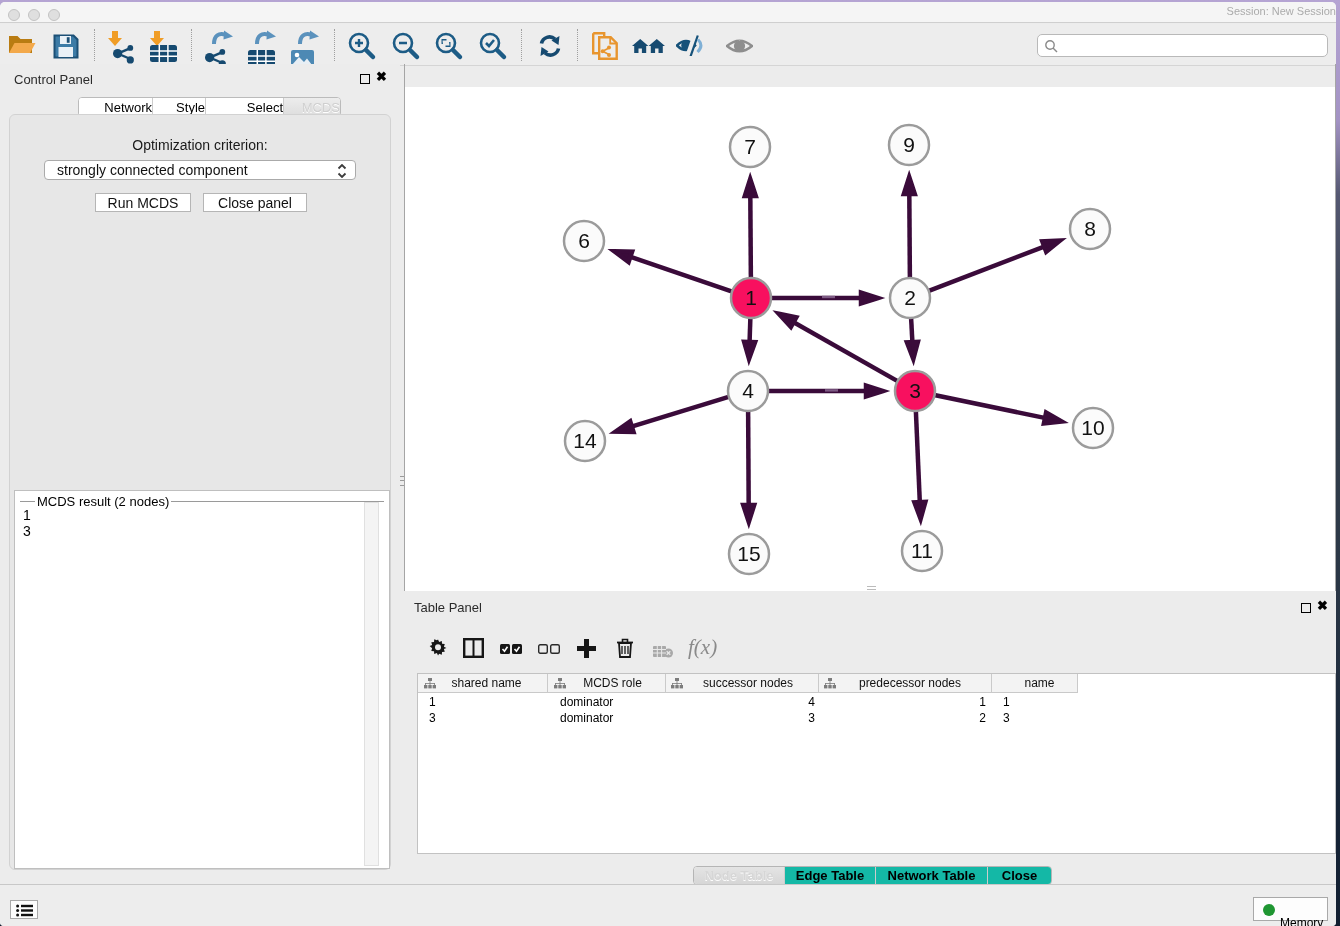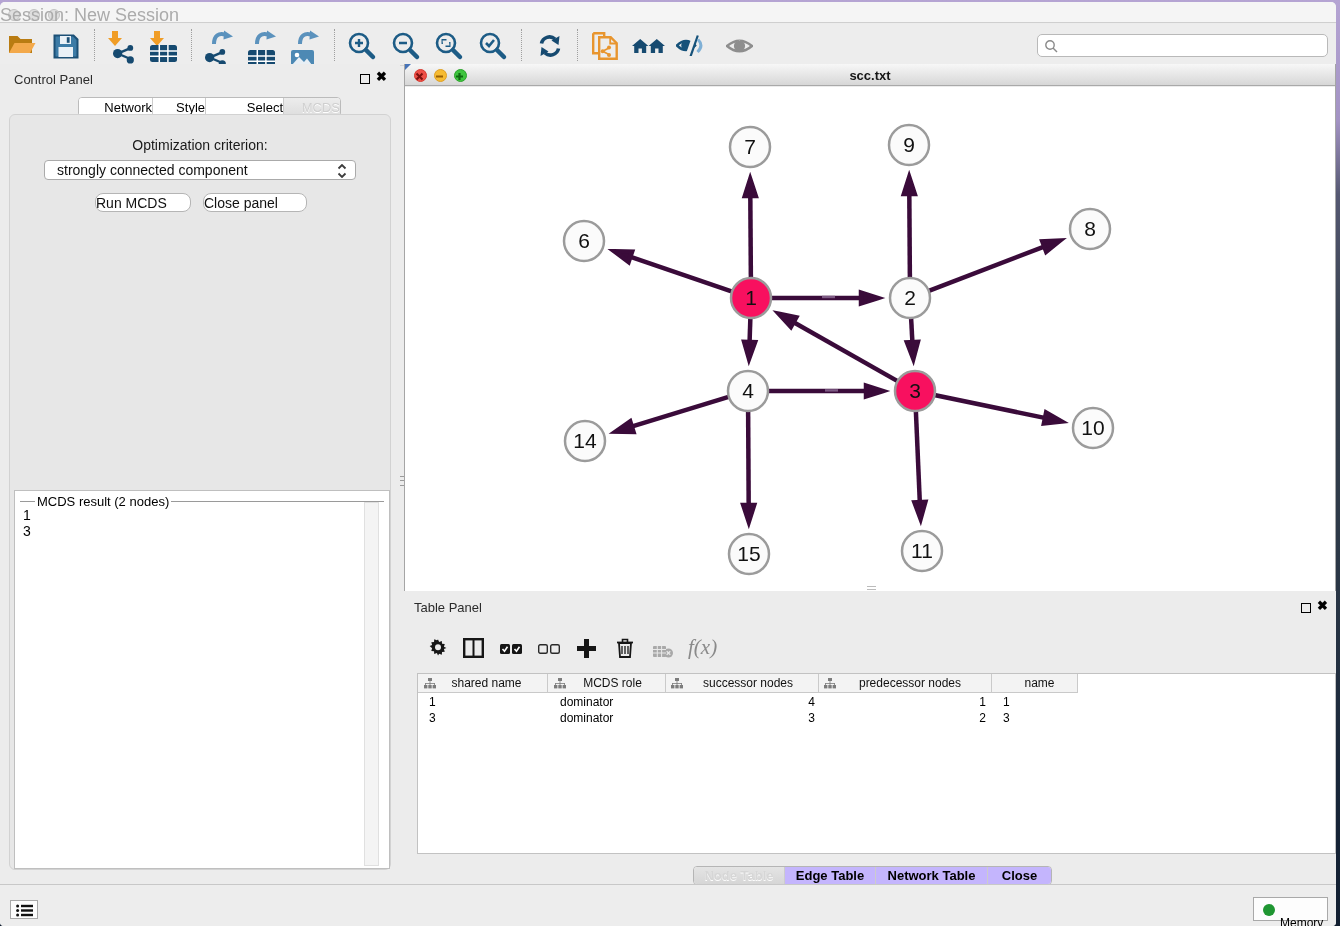--- a/index.html
+++ b/index.html
@@ -2,52 +2,52 @@
 <html><head><meta charset="utf-8">
 <style>
 *{margin:0;padding:0;box-sizing:border-box}
 html,body{width:1340px;height:926px;overflow:hidden}
 body{font-family:"Liberation Sans",sans-serif;
 background:linear-gradient(180deg,#b5a4d3 0%,#a393c4 13%,#555872 21%,#38424f 36%,#2c3847 60%,#182639 85%,#111e30 100%);}
 .abs{position:absolute}
 #app{position:absolute;left:0;top:2px;width:1336px;height:924px;background:#ececec;border-radius:5px 5px 4px 4px;overflow:hidden}
 #titlebar{position:absolute;left:0;top:0;width:1336px;height:21px;background:#f5f5f5;border-bottom:1px solid #cfcfcf}
 .tl{position:absolute;top:7px;width:12px;height:12px;border-radius:50%}
-#title{position:absolute;top:3px;width:100%;text-align:left;font-size:18px;color:#ababab}
+#title{position:absolute;top:3px;width:100%;text-align:right;font-size:11px;color:#ababab}
 #toolbar{position:absolute;left:0;top:22px;width:1336px;height:42px;background:#ededed;border-bottom:1px solid #d5d5d5}
 .sep{position:absolute;top:5px;height:32px;width:0;border-left:1px dotted #9f9f9f}
 #searchbox{position:absolute;left:1037px;top:10px;width:291px;height:23px;background:#fff;border:1px solid #b9b9b9;border-radius:5px}
 #controlpanel{position:absolute;left:0;top:62px;width:400px;height:820px;background:#ececec}
 .paneltitle{font-size:13px;color:#2b2b2b}
 .floatbtn{position:absolute;width:10px;height:10px;border:1.5px solid #000}
 .closex{position:absolute;font-size:13px;font-weight:bold;color:#000}
 #tabrow{position:absolute;left:78px;top:33px;height:20px;display:flex;border:1px solid #bbb;border-radius:4px;overflow:hidden;background:#fff}
 .tabseg{font-size:13px;color:#000;text-align:right;line-height:19px;background:#fff;border-left:1px solid #ccc}
 .tabseg:first-child{border-left:none}
 .tabsel{background:linear-gradient(#ededed,#ddd);color:#cfcfcf;text-shadow:0 1px 0 #fff}
 #cpinner{position:absolute;left:9px;top:50px;width:382px;height:756px;background:#e7e7e7;border:1px solid #d2d2d2;border-radius:6px}
 #optlabel{position:absolute;left:0;top:22px;width:100%;text-align:center;font-size:14px;color:#1a1a1a}
 #dropdown{position:absolute;left:34px;top:45px;width:312px;height:20px;background:#fff;border:1px solid #aaa;border-radius:4px;font-size:14px;color:#111;line-height:19px;padding-left:12px}
-.btn{position:absolute;top:78px;height:19px;background:#fff;border:1px solid #b5b5b5;border-radius:8px;font-size:14px;color:#111;text-align:left;line-height:18px}
+.btn{position:absolute;top:78px;height:19px;background:#fff;border:1px solid #b5b5b5;border-radius:0;font-size:14px;color:#111;text-align:center;line-height:18px}
 #resultbox{position:absolute;left:4px;top:375px;width:376px;height:379px;background:#fff;border:1px solid #bfbfbf}
 #resultline{position:absolute;left:5px;top:10px;right:5px;border-top:1px solid #9a9a9a}
 #resultlegend{position:absolute;left:20px;top:3px;background:#fff;padding:0 2px;font-size:13px;color:#000}
 #resultscroll{position:absolute;right:10px;top:11px;width:15px;bottom:2px;background:#f4f4f4;border:1px solid #e0e0e0}
 #netframe{position:absolute;left:404px;top:62px;width:932px;height:527px;border-left:1px solid #a5a5a5;border-right:1px solid #a5a5a5}
 #nettitle{position:absolute;left:0;top:0;width:100%;height:22px;background:linear-gradient(#f7f7f7,#d7d7d7);border-bottom:1px solid #a9a9a9}
 .tlc{position:absolute;top:5px;width:13px;height:13px;border-radius:50%;text-align:center}
 #netcanvas{position:absolute;left:0;top:23px;width:930px;height:504px;background:#fff}
 #tablepanel{position:absolute;left:404px;top:590px;width:932px;height:294px;background:#ececec}
 #tbl{position:absolute;left:13px;top:81px;width:919px;height:181px;background:#fff;border:1px solid #c2c2c2}
 #tblhead{position:absolute;left:0;top:0;width:660px;height:19px;background:#f3f3f3;border-bottom:1px solid #c9c9c9}
 .th{position:absolute;top:0;height:19px;border-right:1px solid #cacaca;font-size:12px;color:#111;text-align:center;line-height:18px}
 .hicon{position:absolute;top:4px;width:12px;height:11px}
 .cell{position:absolute;font-size:12px;color:#000;height:16px;line-height:16px}
 #bottomtabs{position:absolute;left:289px;top:274px;height:19px;display:flex;border:1px solid #b5b5b5;border-radius:4px;overflow:hidden;background:#fff}
-.btab{font-size:13px;font-weight:bold;color:#000;text-align:center;line-height:18px;background:#c4b5fd;border-left:1px solid #ccc}
+.btab{font-size:13px;font-weight:bold;color:#000;text-align:center;line-height:18px;background:#14b8a6;border-left:1px solid #ccc}
 .btab:first-child{border-left:none}
 .btabsel{background:linear-gradient(#e4e4e4,#d6d6d6);color:#d6d6d6;text-shadow:0 1px 0 #fdfdfd}
 #statusbar{position:absolute;left:0;top:882px;width:1336px;height:42px;background:#ededed;border-top:1px solid #c8c8c8}
 #listbtn{position:absolute;left:10px;top:15px;width:28px;height:19px;background:#fdfdfd;border:1px solid #a9a9a9}
 #membtn{position:absolute;right:8px;top:12px;width:75px;height:24px;background:#fdfdfd;border:1px solid #a9a9a9;font-size:12px;color:#000;padding:18px 0 0 26px}
 svg{display:block}
 </style></head>
 <body>
 <div id="app">
 <div id="titlebar">
@@ -212,41 +212,20 @@
    <div id="resultlegend">MCDS result (2 nodes)</div>
    <div class="abs" style="left:8px;top:16px;font-size:14px;color:#000;line-height:16px">1<br>3</div>
    <div id="resultscroll"></div>
   </div>
  </div>
 </div>
 <div class="abs" style="left:400px;top:474px;width:4px;height:10px;border-top:1px solid #9a9a9a;border-bottom:1px solid #9a9a9a">
       <div style="margin-top:3px;border-top:1px solid #9a9a9a"></div>
     </div>
 <div id="netframe">
- <div id="nettitle">
-  <svg class="abs" style="left:0;top:0" width="6" height="6" viewBox="0 0 6 6">
-          <path d="M0 0h6L0 6z" fill="#4673b8"></path>
-        </svg>
-  <div class="tlc" style="left:9px;background:#ee4f47;border:1px solid #d63b31">
-          <svg width="9" height="9" viewBox="0 0 9 9" style="margin-top:2px">
-            <path d="M1.5 1.5l6 6M7.5 1.5l-6 6" stroke="#7c100e" stroke-width="2"></path>
-          </svg>
-        </div>
-  <div class="tlc" style="left:29px;background:#f6bb32;border:1px solid #dfa024">
-          <svg width="9" height="9" viewBox="0 0 9 9" style="margin-top:2px">
-            <path d="M1 4.5h7" stroke="#9a6003" stroke-width="2.2"></path>
-          </svg>
-        </div>
-  <div class="tlc" style="left:49px;background:#3ec43e;border:1px solid #2ba32b">
-          <svg width="9" height="9" viewBox="0 0 9 9" style="margin-top:2px">
-            <path d="M4.5 1v7M1 4.5h7" stroke="#0e6a10" stroke-width="2.2"></path>
-          </svg>
-        </div>
-  <div class="abs" style="width:100%;text-align:center;top:4px;font-size:13px;font-weight:bold;color:#161616">scc.txt</div>
- </div>
  <div id="netcanvas">
   <svg width="930" height="503" viewBox="0 0 930 503" font-family="Liberation Sans,sans-serif">
 <g stroke="#3a0b3a" stroke-width="4.5" fill="#3a0b3a">
 <line x1="345.9" y1="195.0" x2="345.3" y2="107.0"></line>
 <polygon points="345.2,92.0 350.8,109.0 339.8,109.0"></polygon>
 <line x1="330.9" y1="205.8" x2="223.5" y2="169.2"></line>
 <polygon points="209.3,164.3 227.1,164.6 223.6,175.0"></polygon>
 <line x1="362.0" y1="211.0" x2="458.0" y2="211.0"></line>
 <polygon points="473.0,211.0 456.0,216.5 456.0,205.5"></polygon>
 <line x1="345.5" y1="227.0" x2="344.5" y2="257.0"></line>

